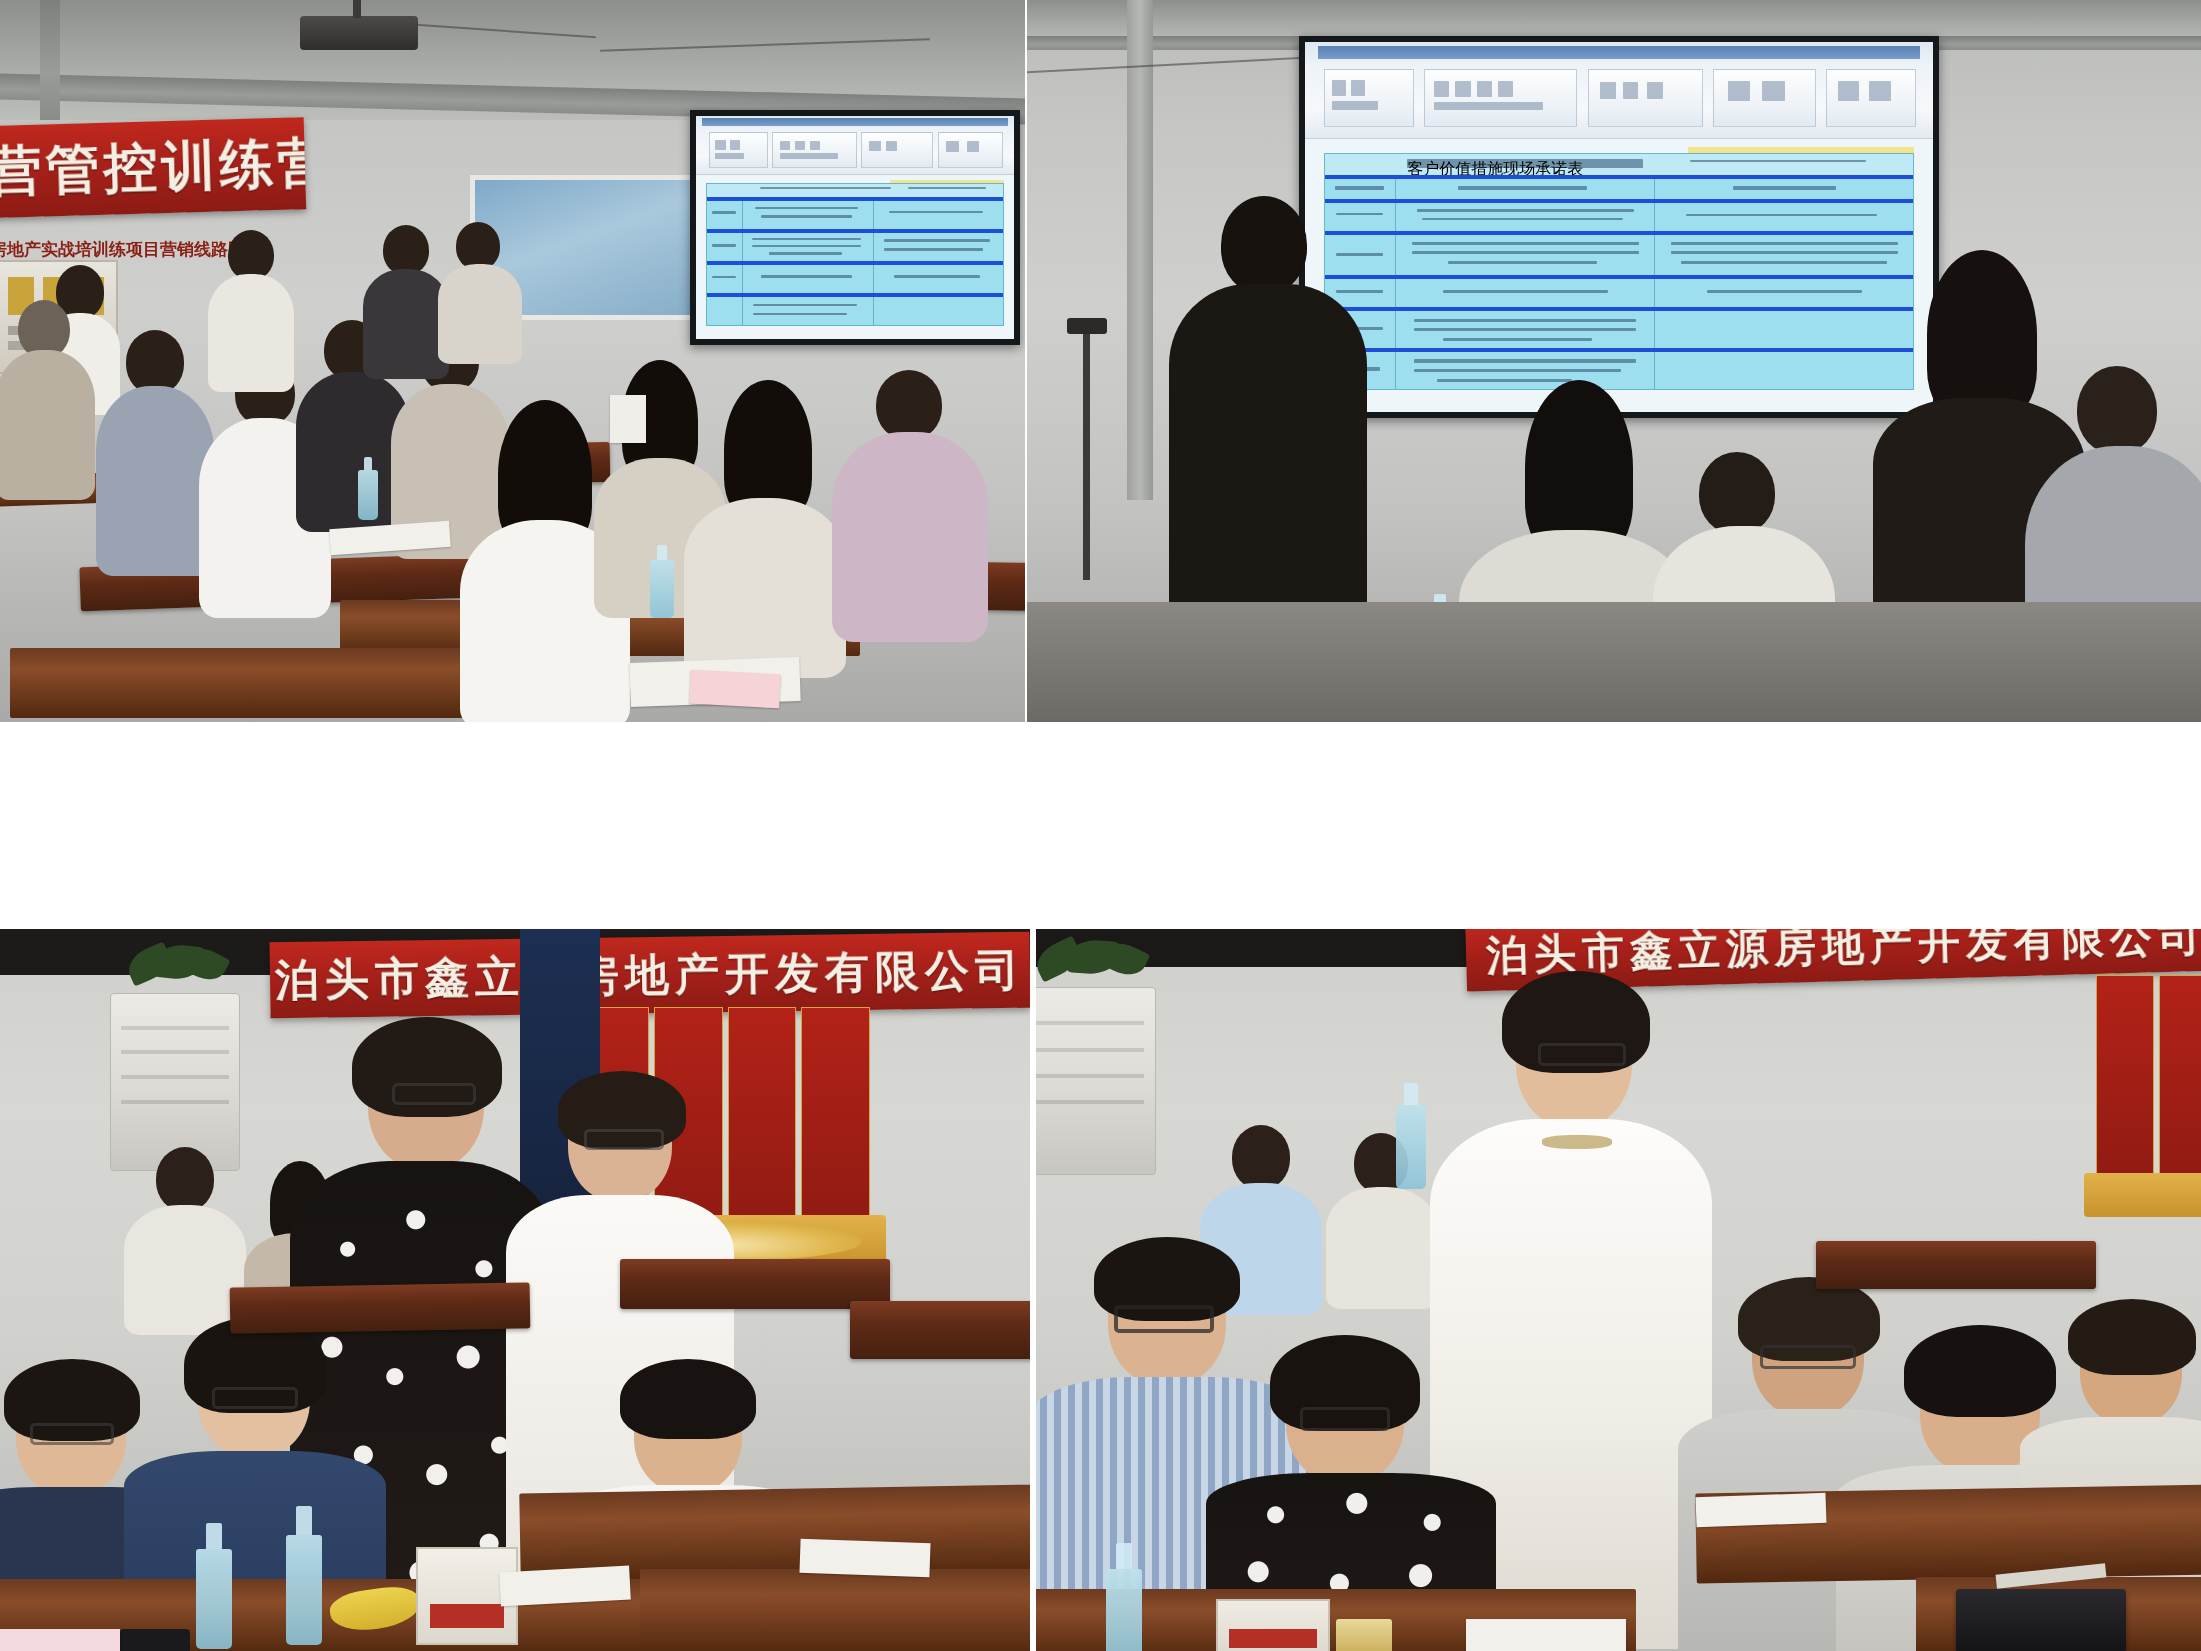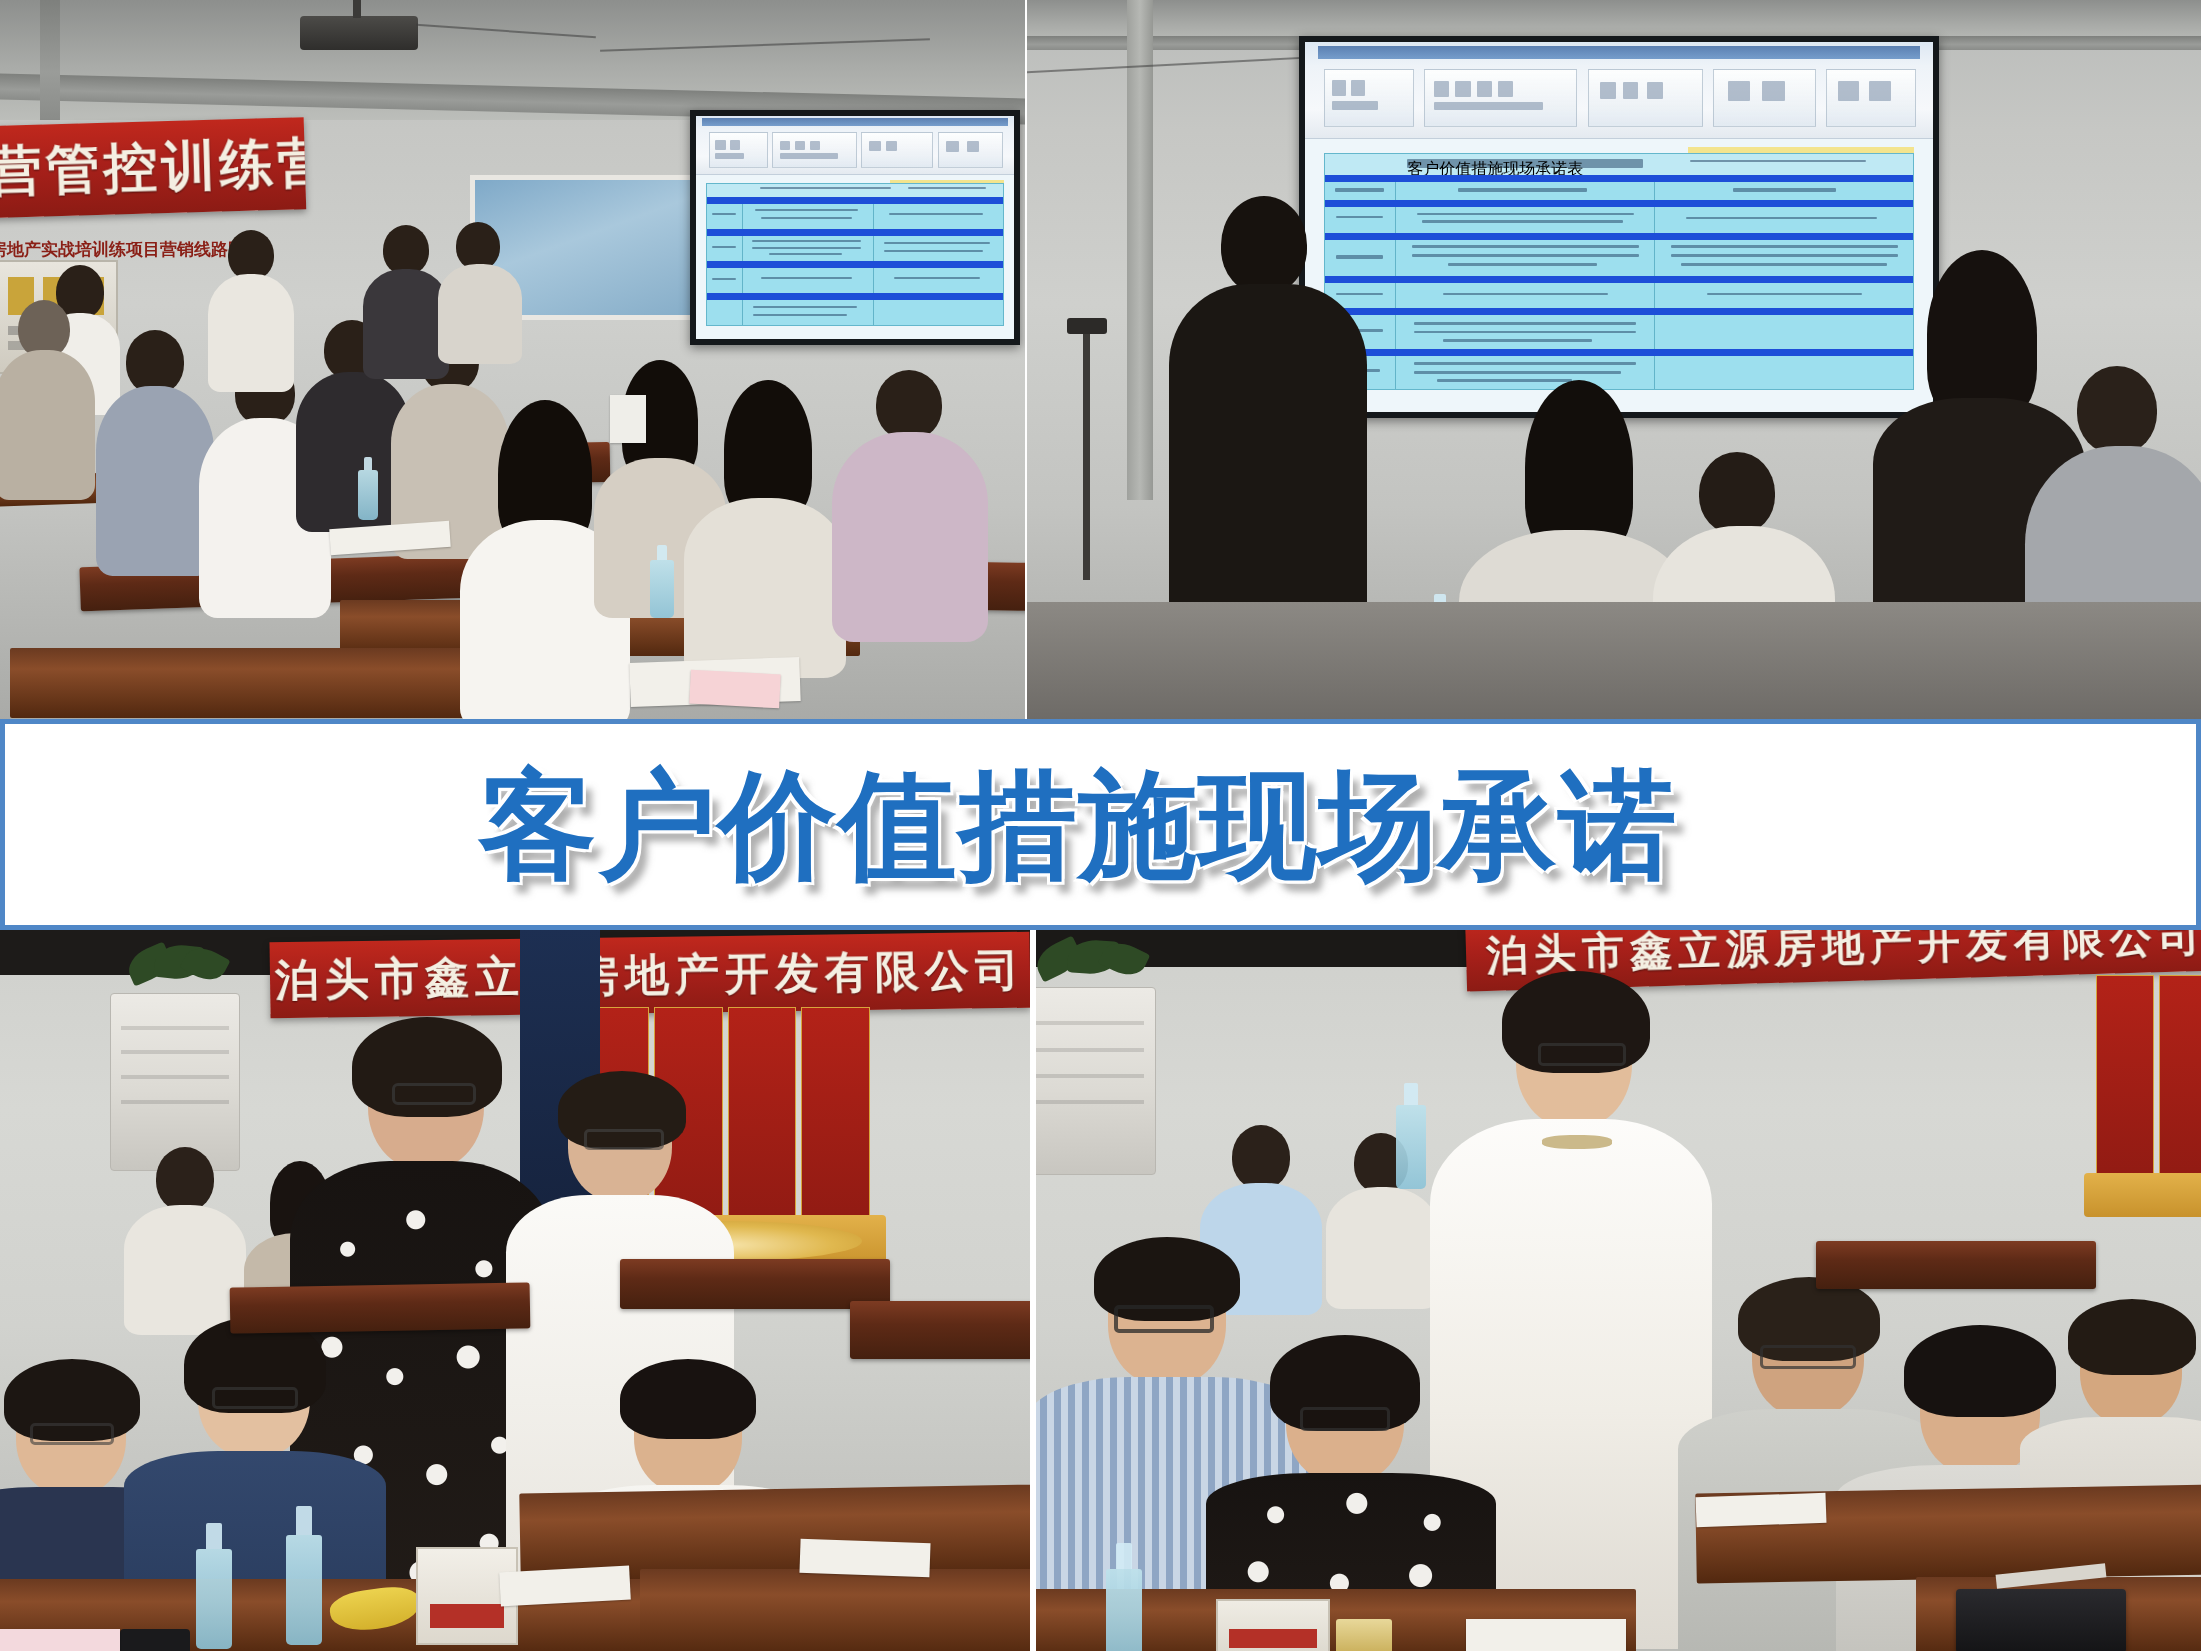--- a/index.html
+++ b/index.html
@@ -103,21 +103,21 @@
   .ss-table {
     position: absolute; left: 3%; right: 3%; top: 30%; bottom: 6%;
     background: #9ddfee;
     border: 1px solid #64b7cc;
     display: flex;
     flex-direction: column;
   }
   .ss-table .row {
     flex: 1;
     display: flex;
-    border-bottom: 7px solid #1d4ed8;
+    border-bottom: 4px solid #1d4ed8;
   }
   .ss-table .row:last-child { border-bottom: none; }
   .ss-table .cell {
     border-right: 1px solid #62b4c9;
     position: relative;
     overflow: hidden;
   }
   .ss-table .cell:last-child { border-right: none; }
   .ss-table .cell.k { width: 12%; }
   .ss-table .cell.a { width: 44%; }
@@ -635,23 +635,20 @@
         <div class="desk" style="left:370px; top:660px; width:480px; height:62px;"></div>
         <div class="desk" style="left:880px; top:640px; width:300px; height:82px;"></div>
         <div class="bottle" style="left:400px; top:610px; width:26px; height:62px;"></div>
         <div class="paper" style="left:860px; top:640px; width:120px; height:30px; transform:rotate(-3deg);"></div>
 
         <div style="position:absolute; left:0; right:0; bottom:0; height:120px; background:linear-gradient(180deg,#8c8984,#6d6a66);"></div>
       </div>
     </div>
   </div>
 
-  <div class="title-band">
-    <span class="title-text">客户价值措施现场承诺</span>
-  </div>
 
   <div class="photo-row bottom">
 
     <div class="photo left">
       <div class="scene">
         <div class="wall warm"></div>
         <div style="position:absolute; left:0; right:0; top:0; height:46px; background:#1d1b19;"></div>
 
         <div class="banner" style="left:270px; top:8px; width:760px; height:76px; transform:rotate(-.8deg);">
           <span class="banner-text" style="font-size:44px; letter-spacing:6px;">泊头市鑫立源房地产开发有限公司</span>

